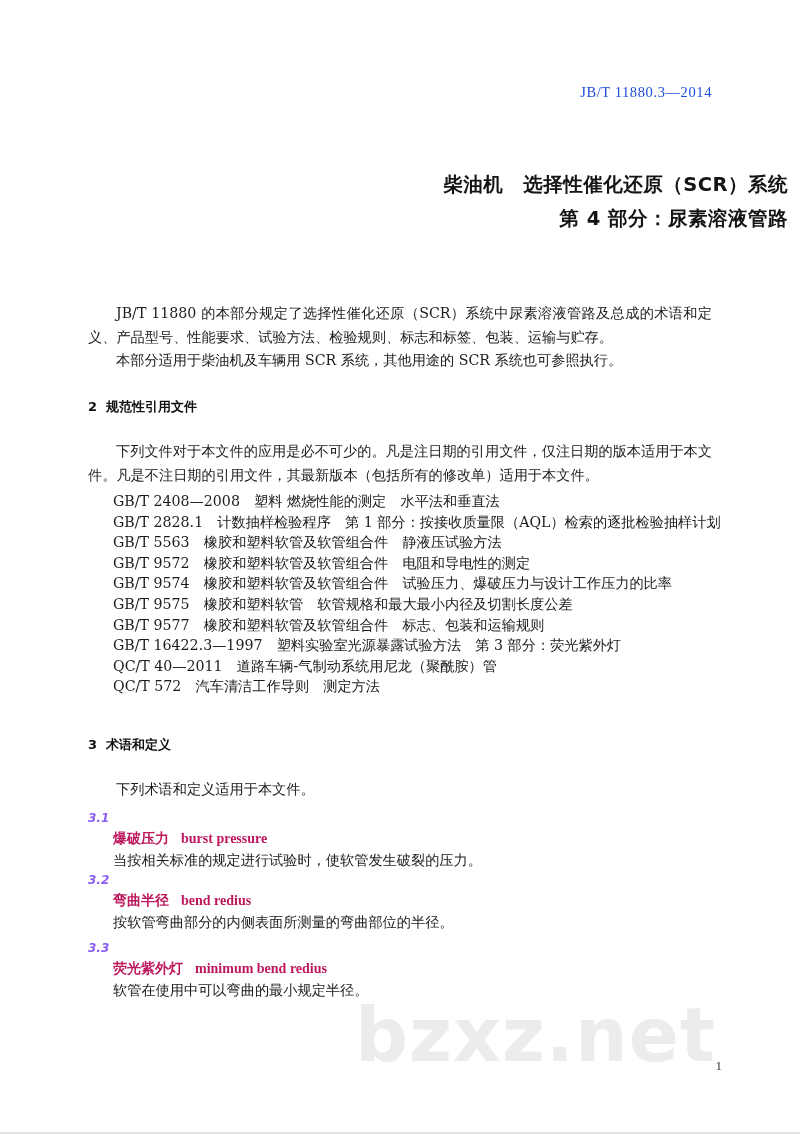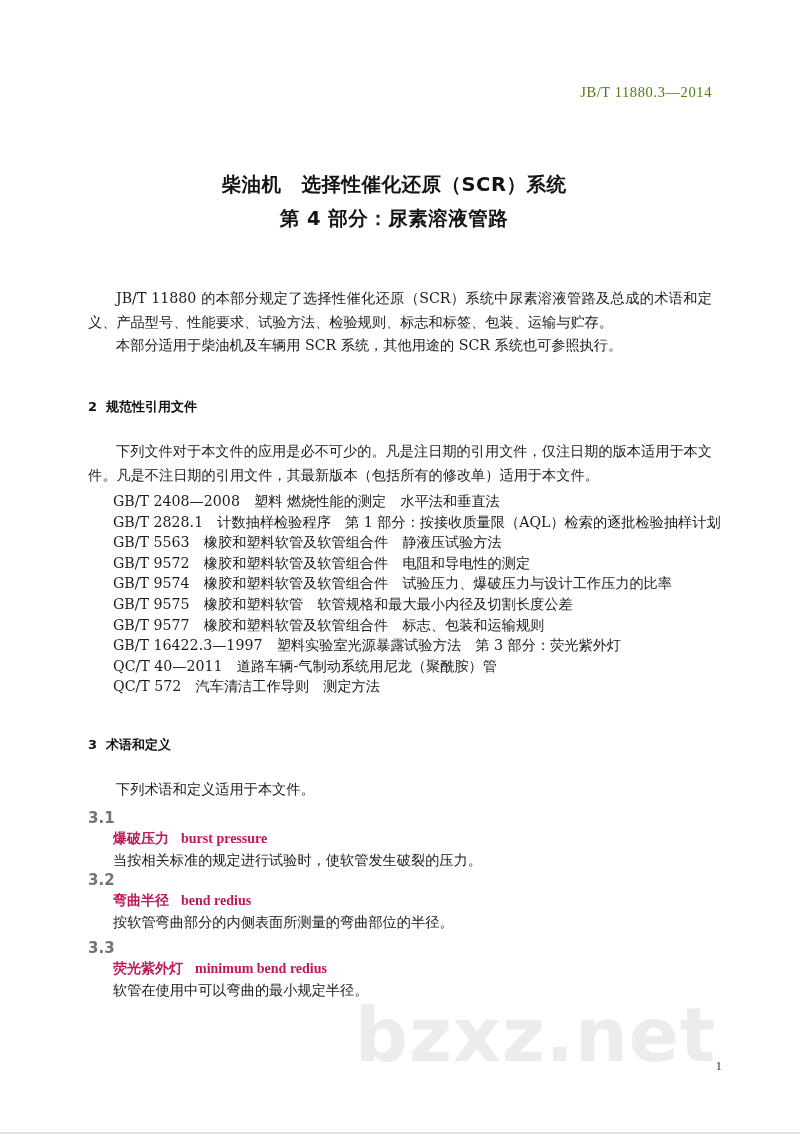--- a/index.html
+++ b/index.html
@@ -28,31 +28,31 @@
   }
 
   
   .doc-header {
     position: absolute;
     top: 84px;
     right: 88px;
     font-family: "Liberation Serif", "DejaVu Serif", serif;
     font-size: 14.5px;
     letter-spacing: 0.6px;
-    color: #4d7c0f;
+    color: #1d4ed8;
     white-space: nowrap;
   }
 
   
   .title-block {
     position: absolute;
     top: 168px;
     left: 0;
     width: 788px;
-    text-align: center;
+    text-align: right;
   }
   .title-line {
     font-family: "DejaVu Sans", "Liberation Sans", sans-serif;
     font-weight: 700;
     font-size: 19.5px;
     line-height: 34px;
     letter-spacing: 0.5px;
     color: #141414;
     white-space: nowrap;
   }
@@ -87,23 +87,24 @@
     font-size: 14.2px;
     line-height: 20.6px;
     white-space: nowrap;
     color: #1b1b1b;
     padding-left: 25px;
   }
 
   .term-num {
     font-family: "DejaVu Sans", "Liberation Sans", sans-serif;
     font-weight: 700;
-    font-size: 15px;
-    color: #737373;
+    font-size: 12px;
+    color: #8b5cf6;
     line-height: 19px;
+    font-style: italic;
   }
   .term-name {
     padding-left: 25px;
     font-weight: 700;
     font-size: 14px;
     line-height: 21px;
     color: #be185d;
     white-space: nowrap;
   }
   .term-name .en {
@@ -148,21 +149,21 @@
   <div class="doc-header">
     <span>JB/T 11880.3—2014</span>
   </div>
 
   <div class="title-block">
     <div class="title-line">柴油机　选择性催化还原（SCR）系统</div>
     <div class="title-line">第 4 部分：尿素溶液管路</div>
   </div>
 
   <div class="content" style="top: 262px;">
-    <div class="para indent" style="margin-top: 25px;">JB/T 11880 的本部分规定了选择性催化还原（SCR）系统中尿素溶液管路及总成的术语和定义、产品型号、性能要求、试验方法、检验规则、标志和标签、包装、运输与贮存。</div>
+    <div class="para indent" style="margin-top: 40px;">JB/T 11880 的本部分规定了选择性催化还原（SCR）系统中尿素溶液管路及总成的术语和定义、产品型号、性能要求、试验方法、检验规则、标志和标签、包装、运输与贮存。</div>
     <div class="para indent">本部分适用于柴油机及车辆用 SCR 系统，其他用途的 SCR 系统也可参照执行。</div>
   </div>
 
   <div class="content" style="top: 398px;">
     <div class="sec-heading">
       <span class="num">2</span><span>规范性引用文件</span>
     </div>
     <div class="para indent" style="margin-top: 24px;">下列文件对于本文件的应用是必不可少的。凡是注日期的引用文件，仅注日期的版本适用于本文件。凡是不注日期的引用文件，其最新版本（包括所有的修改单）适用于本文件。</div>
 
     <ul class="ref-list" style="margin-top: 4px;">

